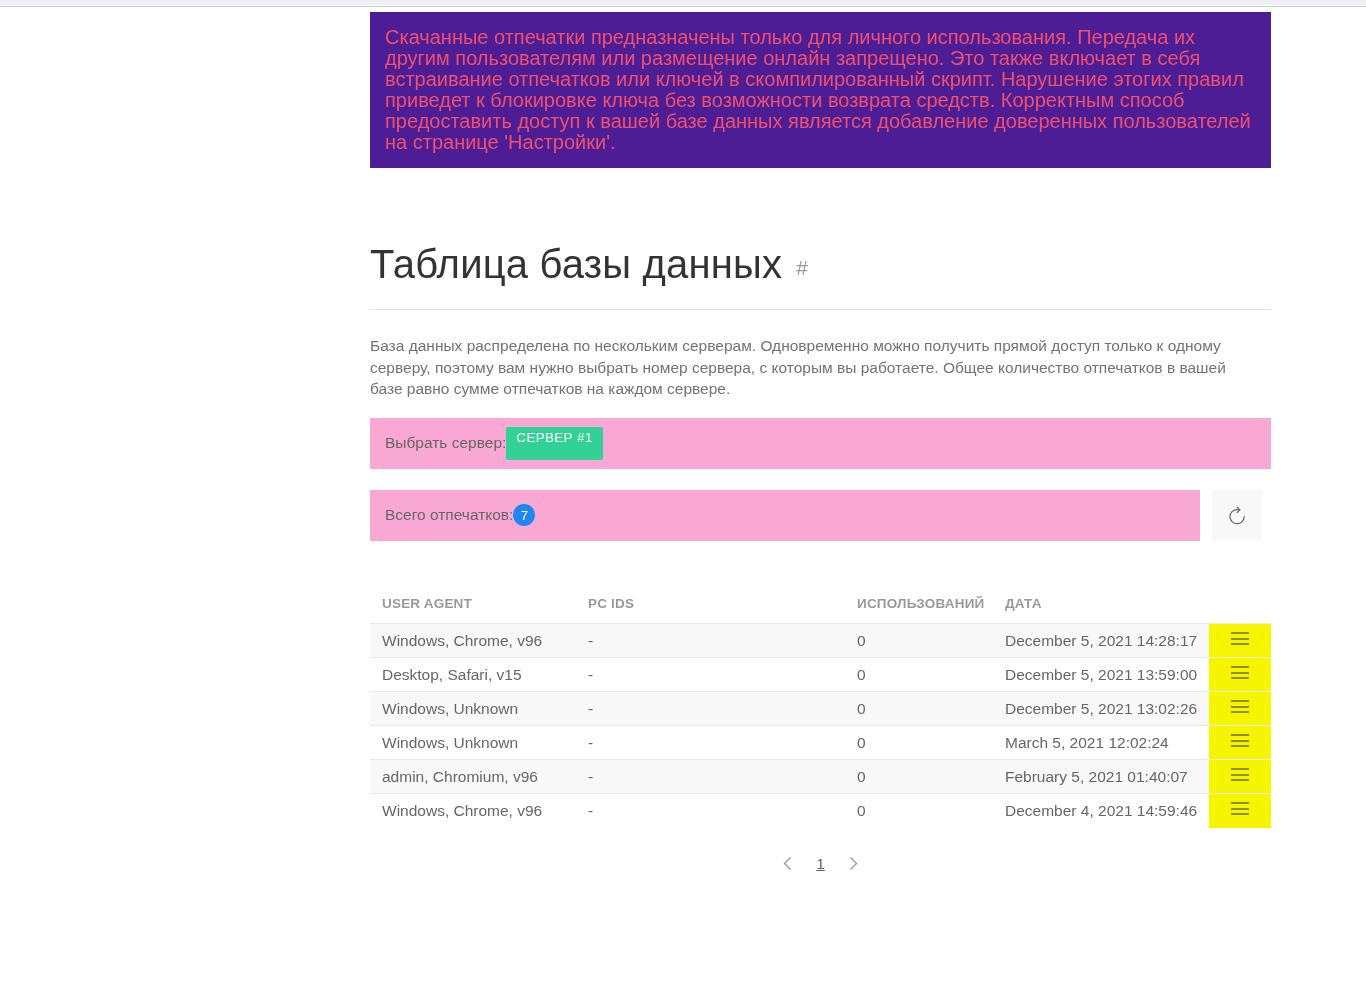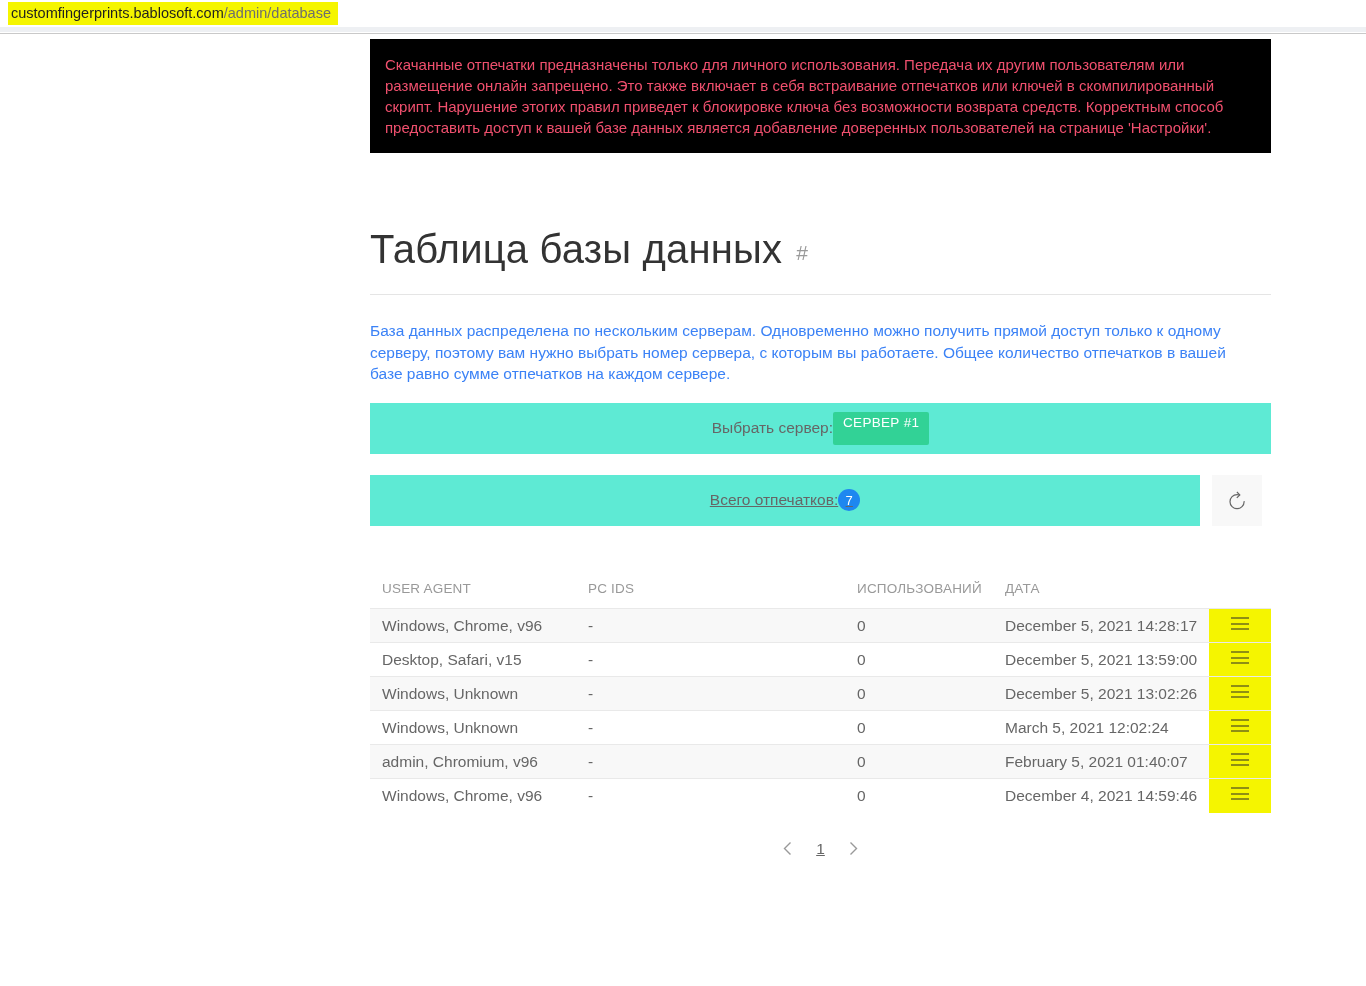--- a/index.html
+++ b/index.html
@@ -17,65 +17,65 @@
   .url-badge { background: #f5f500; padding: 3px 7px 4px 3px; font-size: 14.5px; color: #1f1f1f; cursor: text; white-space: nowrap; }
   .url-path { color: #6e6e6e; }
   .top-strip { height: 5px; background: #eef0f3; }
   .top-gap { height: 2px; border-bottom: 1px solid #c9c9c9; }
 
   
   .content { width: 901px; margin-left: 370px; }
 
   .alert {
     margin-top: 5px; padding: 15px;
-    background: #000000; color: #f0506e;
-    font-size: 15px; line-height: 21px;
+    background: #4c1d95; color: #f0506e;
+    font-size: 20px; line-height: 21px;
   }
 
   .title-row { margin-top: 74px; display: flex; align-items: center; gap: 14px; }
   .page-title { margin: 0; font-size: 40px; font-weight: 300; color: #333333; letter-spacing: 0.2px; }
   .anchor-link { color: #9a9a9a; font-size: 21px; text-decoration: none; margin-top: 6px; }
 
   .title-divider { margin: 22px 0 0 0; border: none; border-top: 1px solid #e5e5e5; }
 
-  .intro { margin: 25px 0 0 0; font-size: 15.5px; line-height: 21.5px; color: #3b82f6; max-width: 890px; }
+  .intro { margin: 25px 0 0 0; font-size: 15.5px; line-height: 21.5px; color: #737373; max-width: 890px; }
 
   .panel {
-    height: 51px; background: #5eead4;
-    display: flex; align-items: center; justify-content: center;
+    height: 51px; background: #f9a8d4;
+    display: flex; align-items: center; justify-content: flex-start;
     padding: 0 15px; font-size: 15.5px; color: #666666;
   }
   .server-panel { margin-top: 18px; }
   .label-success {
     background: #32d296; color: #ffffff;
     font-size: 13.5px; letter-spacing: 0.3px;
     padding: 3px 10px 15px; border-radius: 2px;
     cursor: pointer; white-space: nowrap;
   }
 
-  .totals-row { margin-top: 21px; display: flex; gap: 12px; text-decoration: underline; }
+  .totals-row { margin-top: 21px; display: flex; gap: 12px; }
   .totals-panel { width: 830px; }
   .badge {
     min-width: 22px; height: 22px; padding: 0 5px;
     border-radius: 500px; background: #1e87f0; color: #ffffff;
     font-size: 13px; display: inline-flex; align-items: center; justify-content: center;
   }
   .refresh-box {
     width: 50px; height: 51px; background: #f8f8f8;
     display: flex; align-items: center; justify-content: center;
     cursor: pointer;
   }
 
   
   table { margin-top: 43px; width: 901px; border-collapse: collapse; table-layout: fixed; }
   col.c1 { width: 206px; } col.c2 { width: 269px; } col.c3 { width: 148px; }
   col.c4 { width: 216px; } col.c5 { width: 62px; }
   th {
     height: 40px; padding: 0 12px; text-align: left; vertical-align: middle;
-    font-size: 13.5px; font-weight: 400; color: #999999; letter-spacing: 0.2px;
+    font-size: 13.5px; font-weight: 700; color: #999999; letter-spacing: 0.2px;
     white-space: nowrap;
   }
   td {
     height: 34px; padding: 0 12px; vertical-align: middle;
     font-size: 15.5px; color: #666666; white-space: nowrap; overflow: hidden;
   }
   tbody tr { border-top: 1px solid #e9e9e9; }
   tbody tr:nth-child(odd) { background: #f8f8f8; }
   .menu-cell { background: #f5f500; text-align: center; cursor: pointer; padding: 0; }
   .menu-icon { display: inline-block; }
@@ -83,23 +83,20 @@
 
   
   .pagination { margin-top: 27px; display: flex; justify-content: center; align-items: center; gap: 24px; }
   .page-arrow { display: flex; align-items: center; cursor: pointer; }
   .page-current { font-size: 15.5px; color: #666666; text-decoration: underline; cursor: pointer; }
 </style>
 </head>
 <body>
 
 <div>
-  <div class="browser-bar">
-    <span class="url-badge"><span>customfingerprints.bablosoft.com</span><span class="url-path">/admin/database</span></span>
-  </div>
   <div class="top-strip"></div>
   <div class="top-gap"></div>
 </div>
 
 <div class="content">
 
   <div class="alert">Скачанные отпечатки предназначены только для личного использования. Передача их другим пользователям или размещение онлайн запрещено. Это также включает в себя встраивание отпечатков или ключей в скомпилированный скрипт. Нарушение этогих правил приведет к блокировке ключа без возможности возврата средств. Корректным способ предоставить доступ к вашей базе данных является добавление доверенных пользователей на странице 'Настройки'.</div>
 
   <div class="title-row">
     <h1 class="page-title">Таблица базы данных</h1>

